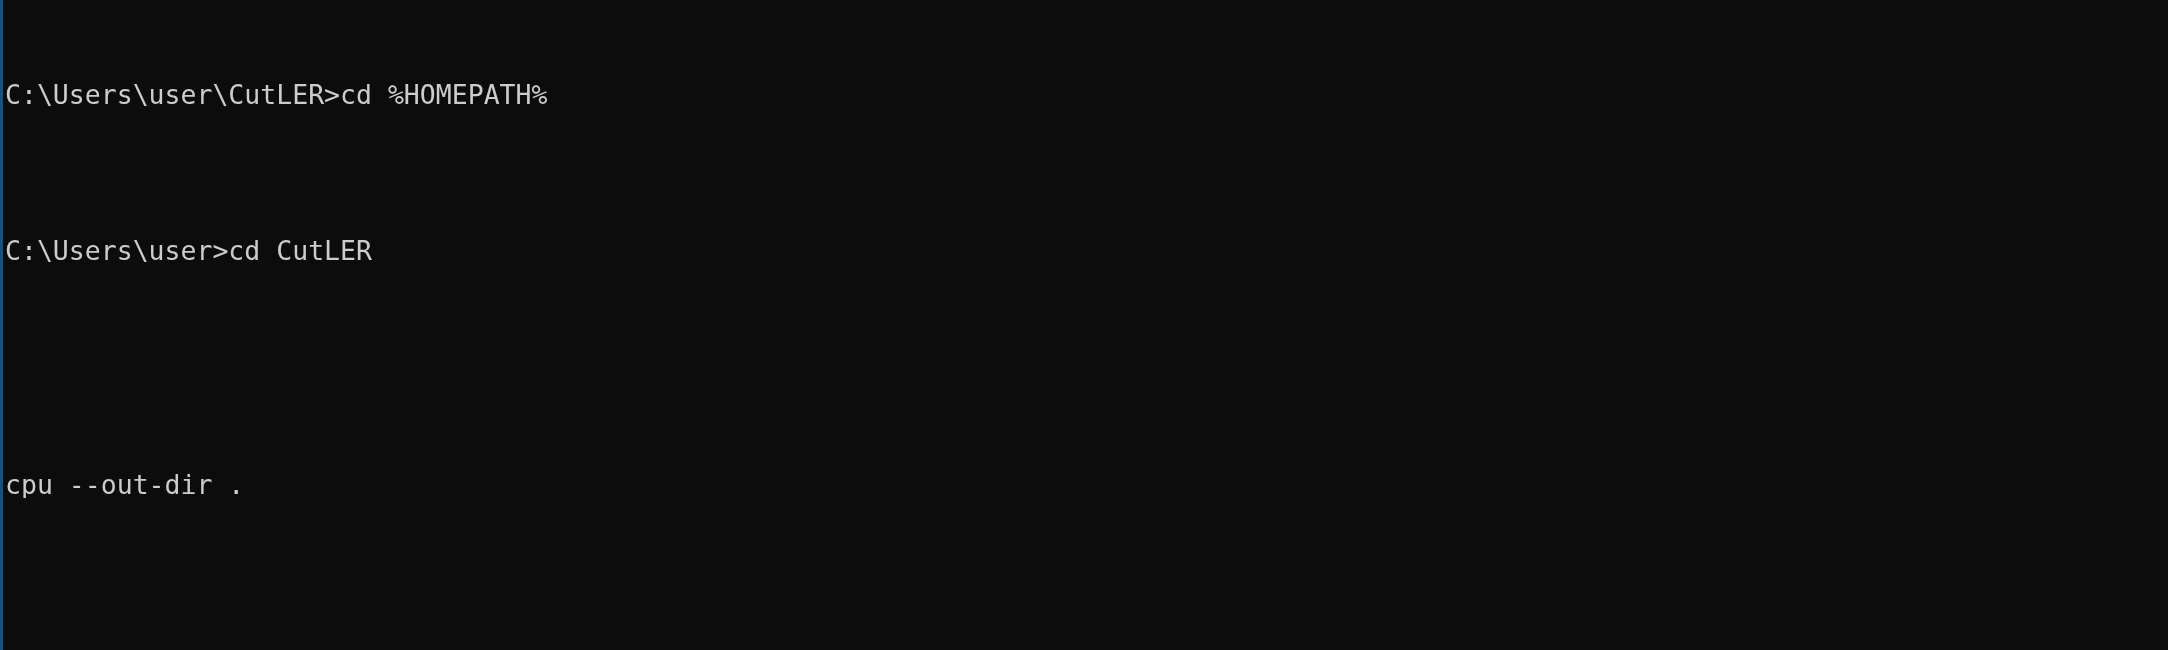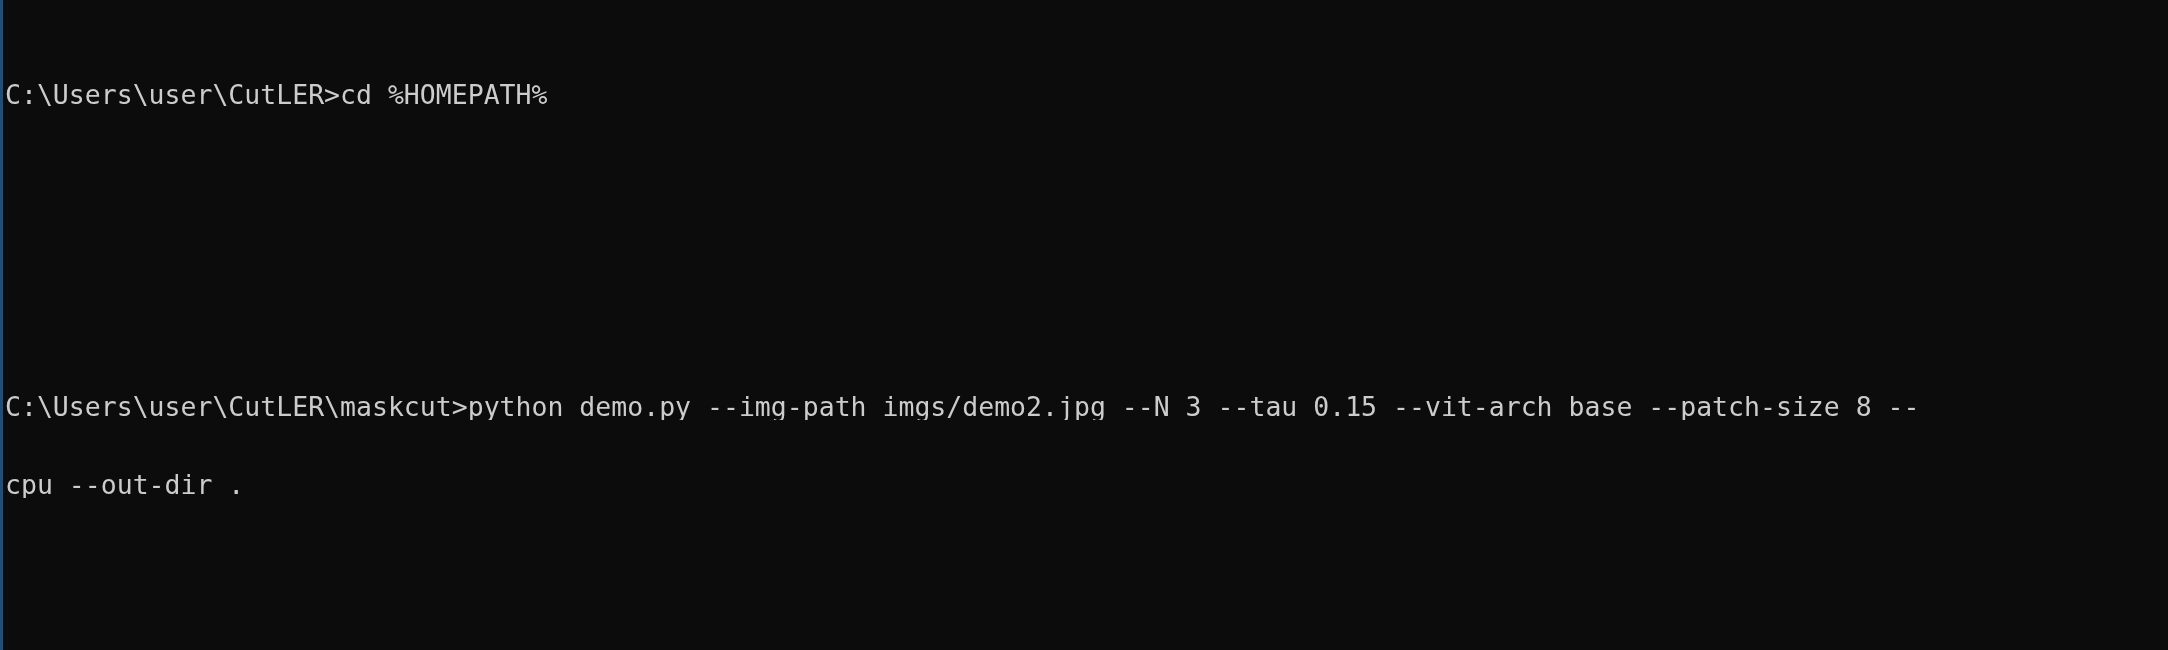--- a/index.html
+++ b/index.html
@@ -65,23 +65,23 @@
 <body>
 
 <div id="console-window">
 
   <div id="window-edge-left"></div>
 
   <div id="console-output">
 
     <div class="term-line">C:\Users\user\CutLER&gt;cd %HOMEPATH%</div>
     <div class="term-line blank"></div>
+    <div class="term-line">C:\Users\user&gt;cd CutLER</div>
     <div class="term-line blank"></div>
     <div class="term-line blank"></div>
-    <div class="term-line">C:\Users\user\CutLER\maskcut&gt;python demo.py --img-path imgs/demo2.jpg --N 3 --tau 0.15 --vit-arch base --patch-size 8 --</div>
     <div class="term-line">cpu --out-dir .</div>
     
     
     
     
 
     
 
     
     

